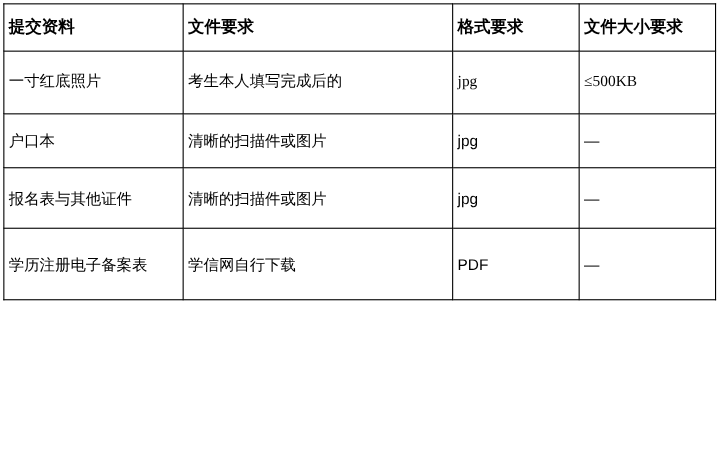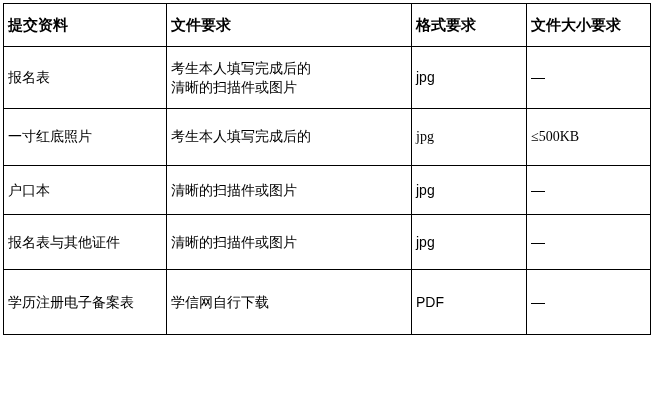--- a/index.html
+++ b/index.html
@@ -86,29 +86,20 @@
     </colgroup>
     <thead>
       <tr>
         <th>提交资料</th>
         <th>文件要求</th>
         <th>格式要求</th>
         <th>文件大小要求</th>
       </tr>
     </thead>
     <tbody>
-      <tr class="r0">
-        <td class="material">报名表</td>
-        <td class="req">
-          <span class="multi-line">考生本人填写完成后的</span>
-          <span class="multi-line">清晰的扫描件或图片</span>
-        </td>
-        <td class="fmt">jpg</td>
-        <td class="dash">—</td>
-      </tr>
       <tr class="r1">
         <td class="material">一寸红底照片</td>
         <td class="req">考生本人填写完成后的</td>
         <td class="fmt">jpg</td>
         <td class="size">≤500KB</td>
       </tr>
       <tr class="r3">
         <td class="material">户口本</td>
         <td class="req">清晰的扫描件或图片</td>
         <td class="fmt">jpg</td>

